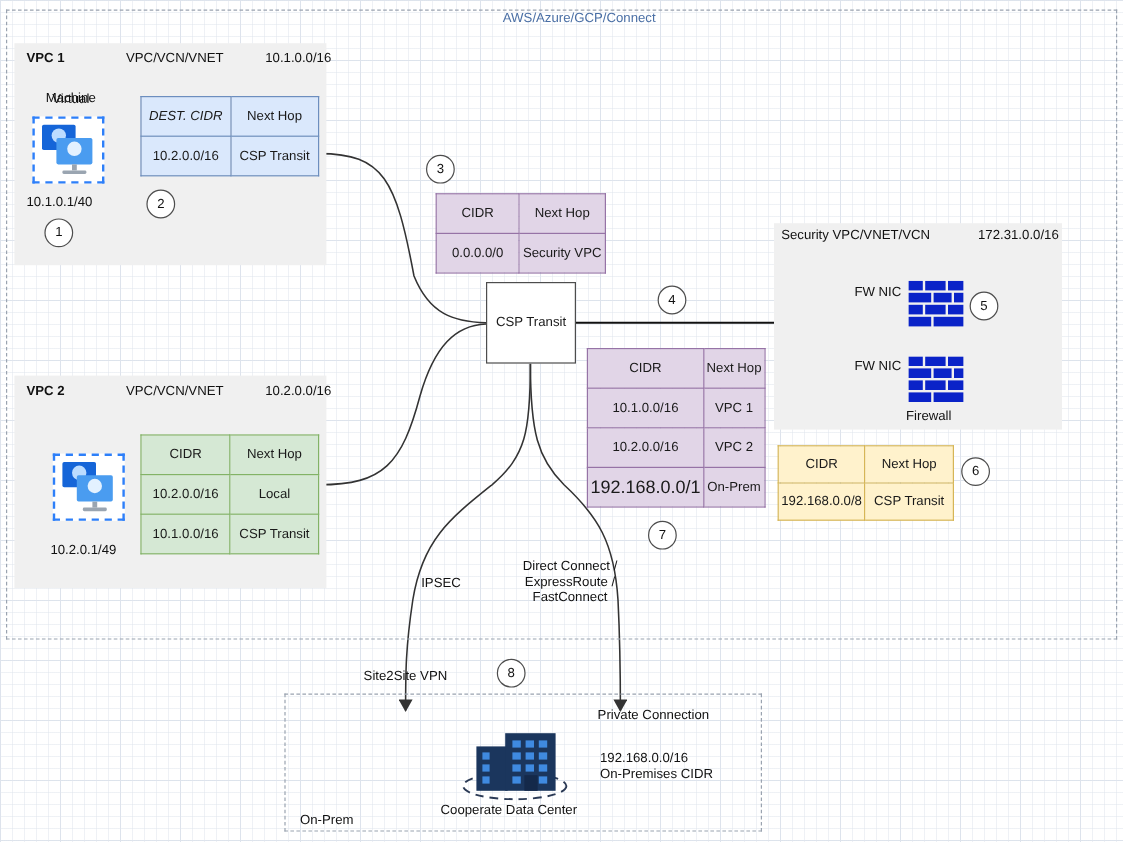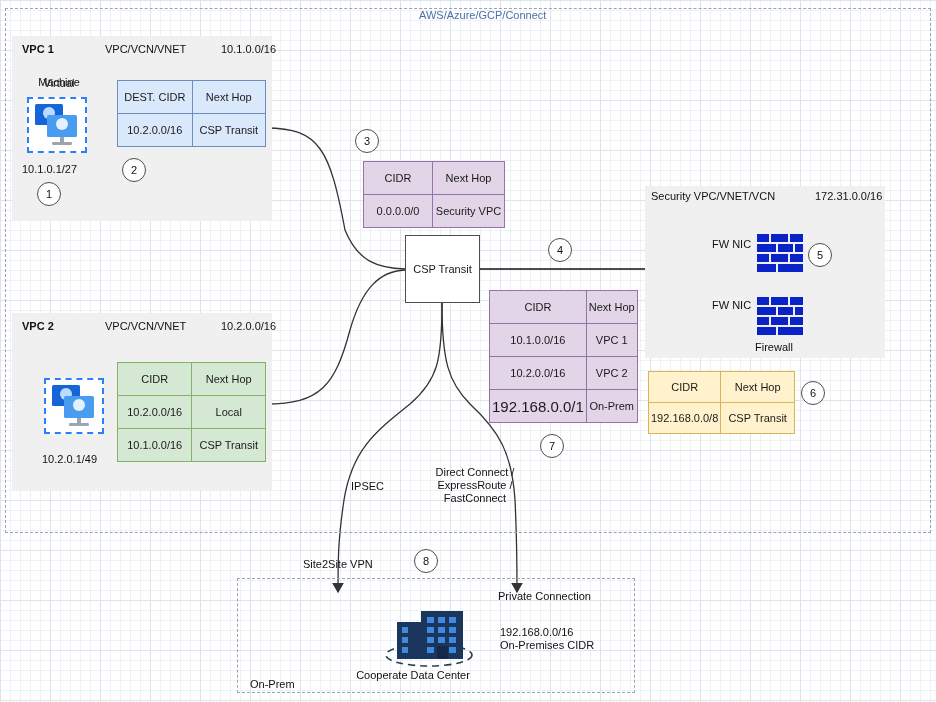--- a/index.html
+++ b/index.html
@@ -133,28 +133,28 @@
 <div class="vm-icon" style="left:27px; top:97px; width:60px; height:56px;">
   <svg width="56" height="52" viewBox="0 0 56 52" style="display:block;margin:0 auto;">
     <rect x="6" y="5" width="28" height="21" rx="1.5" fill="#1565d8"></rect>
     <circle cx="20" cy="14" r="6" fill="#bcdcff"></circle>
     <rect x="18" y="16" width="30" height="22" rx="1.5" fill="#4a9cf0"></rect>
     <circle cx="33" cy="25" r="6" fill="#e3f1ff"></circle>
     <rect x="31" y="38" width="4" height="5" fill="#9aa5b1"></rect>
     <rect x="23" y="43" width="20" height="3" rx="1.2" fill="#9aa5b1"></rect>
   </svg>
 </div>
-<div class="lbl" style="left:22px; top:163px;">10.1.0.1/27</div>
+<div class="lbl" style="left:22px; top:163px;">10.1.0.1/40</div>
 <div class="step" style="left:37px; top:182px;">1</div>
 <div class="step" style="left:122px; top:158px;">2</div>
 
 <table class="rt blue" style="left:117px; top:80px; width:149px;">
   <tbody>
       <tr>
-    <td style="width:75px;height:33px;">DEST. CIDR</td>
+    <td style="width:75px;height:33px;font-style:italic;">DEST. CIDR</td>
     <td style="width:74px;height:33px;">Next Hop</td>
   </tr>
   <tr>
     <td style="height:33px;">10.2.0.0/16</td>
     <td style="height:33px;">CSP Transit</td>
   </tr>
 </tbody>
   </table>
 
 <div class="panel" style="left:12px; top:313px; width:260px; height:177px;"></div>
@@ -321,13 +321,13 @@
         <rect x="74" y="22" width="7" height="6"></rect>
       <rect x="52" y="32" width="7" height="6"></rect>
         <rect x="63" y="32" width="7" height="6"></rect>
         <rect x="74" y="32" width="7" height="6"></rect>
       <rect x="52" y="42" width="7" height="6"></rect>
         <rect x="74" y="42" width="7" height="6"></rect>
     </g>
     <rect x="62" y="41" width="11" height="13" fill="#14294a"></rect>
   </svg>
 </div>
-<div class="lbl c" style="left:338px; top:669px; width:150px;">Cooperate Data Center</div>
+<div class="lbl c" style="left:349px; top:669px; width:150px;">Cooperate Data Center</div>
 
 </body></html>

